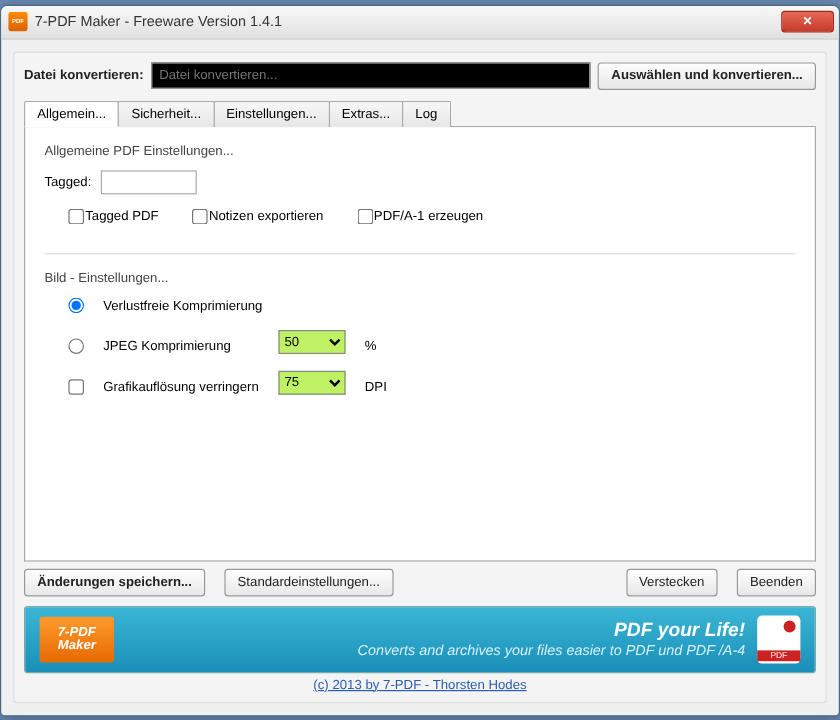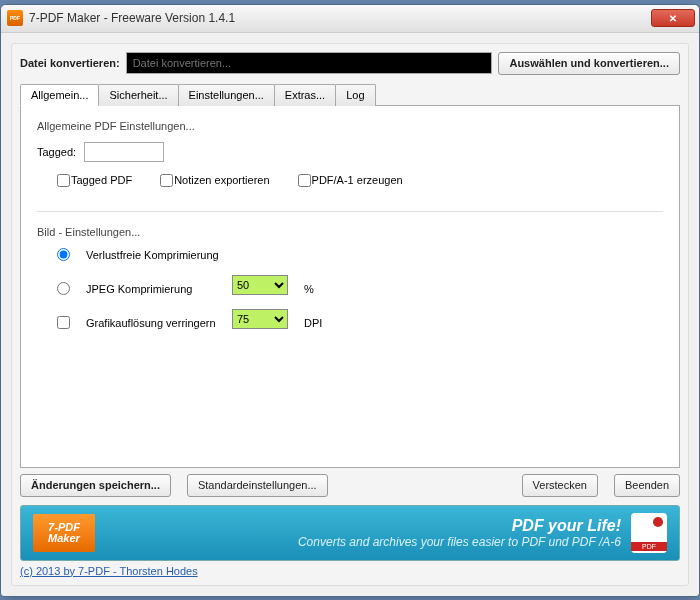--- a/index.html
+++ b/index.html
@@ -33,21 +33,21 @@
 .bottom-btns { display: flex; gap: 16px; margin-top: 6px; }
 .bottom-btns .spacer { flex: 1; }
 .banner { height: 56px; margin-top: 8px; border: 1px solid #7aa; border-radius: 3px; background: linear-gradient(#3bb6d6, #1a8fb8); display: flex; align-items: center; padding: 12px 12px; color: #fff; }
 .banner-logo { width: 62px; height: 38px; background: linear-gradient(#ff9a2e, #e66a00); border-radius: 2px; display: flex; flex-direction: column; align-items: center; justify-content: center; color: #fff; font-weight: bold; font-style: italic; font-size: 12px; line-height: 1; margin-right: 12px; }
 .banner-text { flex: 1; text-align: right; }
 .banner-title { font-size: 16px; font-weight: bold; font-style: italic; }
 .banner-sub { font-size: 12px; font-style: italic; color: #d8f0f8; }
 .pdf-icon { width: 36px; height: 40px; background: #fff; border-radius: 4px; margin-left: 10px; position: relative; }
 .pdf-icon::before { content: ''; position: absolute; top: 4px; right: 4px; width: 10px; height: 10px; background: #c22; border-radius: 50%; }
 .pdf-icon::after { content: 'PDF'; position: absolute; bottom: 2px; left: 0; right: 0; background: #c22; color: #fff; font-size: 7px; text-align: center; padding: 1px 0; }
-.copyright { text-align: left; margin-top: 4px; font-size: 11px; }
+.copyright { text-align: center; margin-top: 4px; font-size: 11px; }
 .copyright a { color: #2a5db0; text-decoration: underline; cursor: pointer; }
 </style>
 </head>
 <body>
 
 <div class="window">
   <div class="titlebar">
     <div class="app-icon">PDF</div>
     <div class="title-text">7-PDF Maker - Freeware Version 1.4.1</div>
     <div class="close-btn">✕</div>
@@ -117,21 +117,21 @@
       <button class="btn">Beenden</button>
     </div>
 
     <div class="banner">
       <div class="banner-logo">
         <span>7-PDF</span>
         <span>Maker</span>
       </div>
       <div class="banner-text">
         <div class="banner-title">PDF your Life!</div>
-        <div class="banner-sub">Converts and archives your files easier to PDF und PDF /A-6</div>
+        <div class="banner-sub">Converts and archives your files easier to PDF und PDF /A-4</div>
       </div>
       <div class="pdf-icon"></div>
     </div>
 
     <div class="copyright">
       <a>(c) 2013 by 7-PDF - Thorsten Hodes</a>
     </div>
   </div>
 </div>
 

